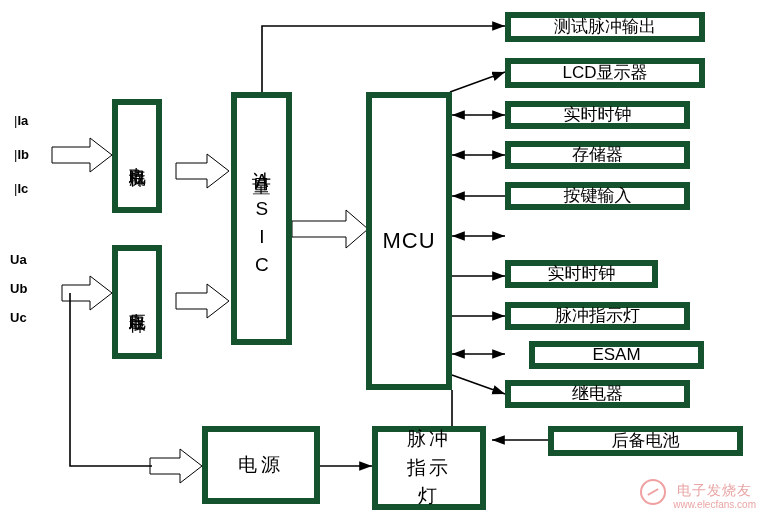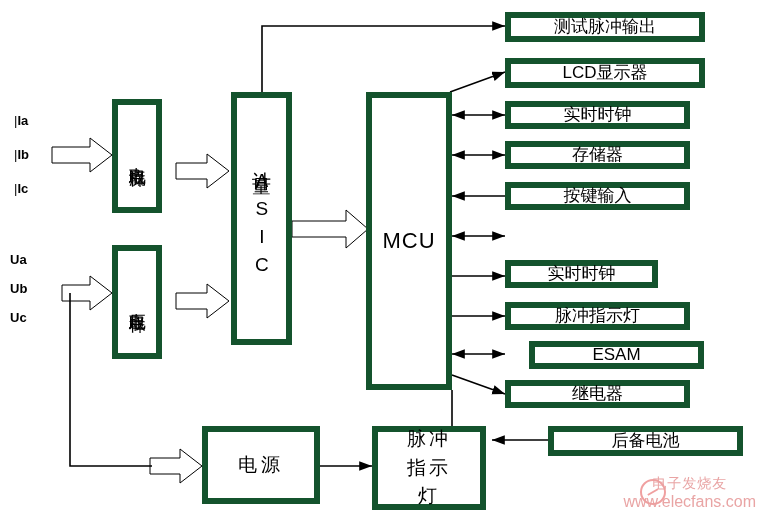--- a/index.html
+++ b/index.html
@@ -58,21 +58,21 @@
     line-height: 1.2;
     opacity: 0.95;
   }
   .wm .wm-main {
     color: #e8a0a0;
     font-size: 14px;
     letter-spacing: 1px;
   }
   .wm .wm-sub {
     color: #e8a0a0;
-    font-size: 16px;
+    font-size: 10px;
   }
   .wm-circle {
     position: absolute;
     right: 96px;
     bottom: 10px;
     width: 26px;
     height: 26px;
     border: 2px solid #f0a0a0;
     border-radius: 50%;
     box-sizing: border-box;

